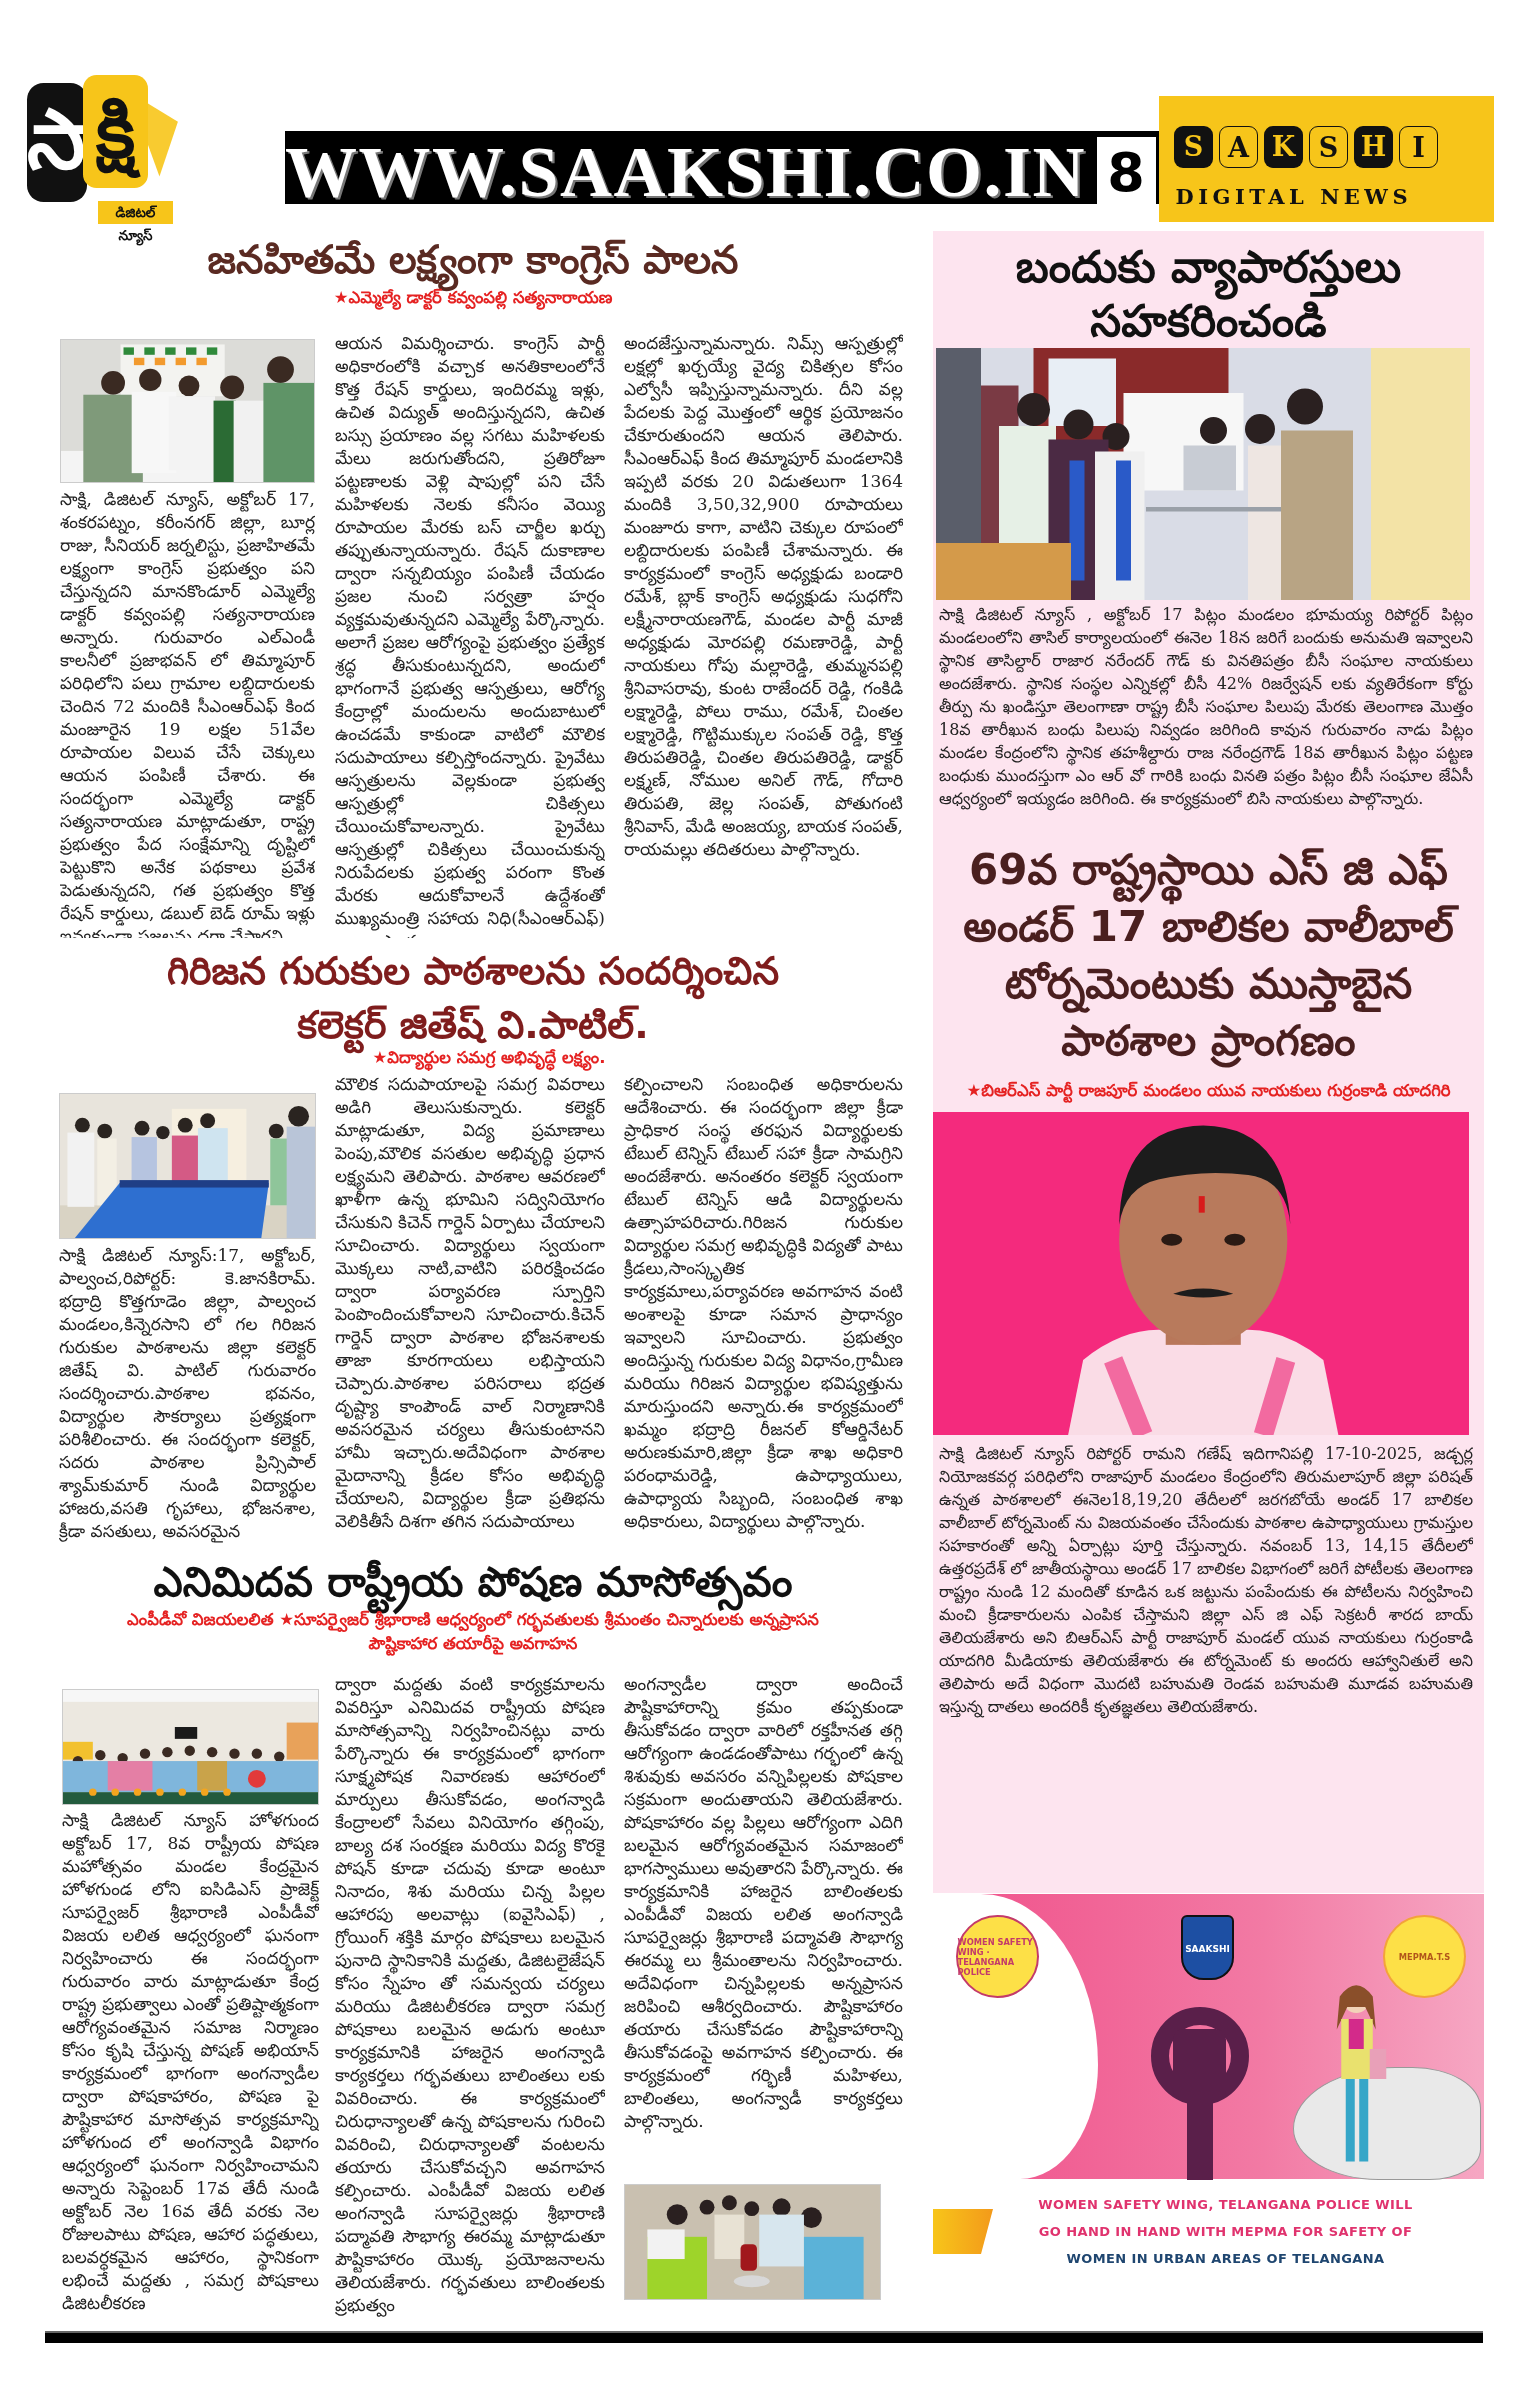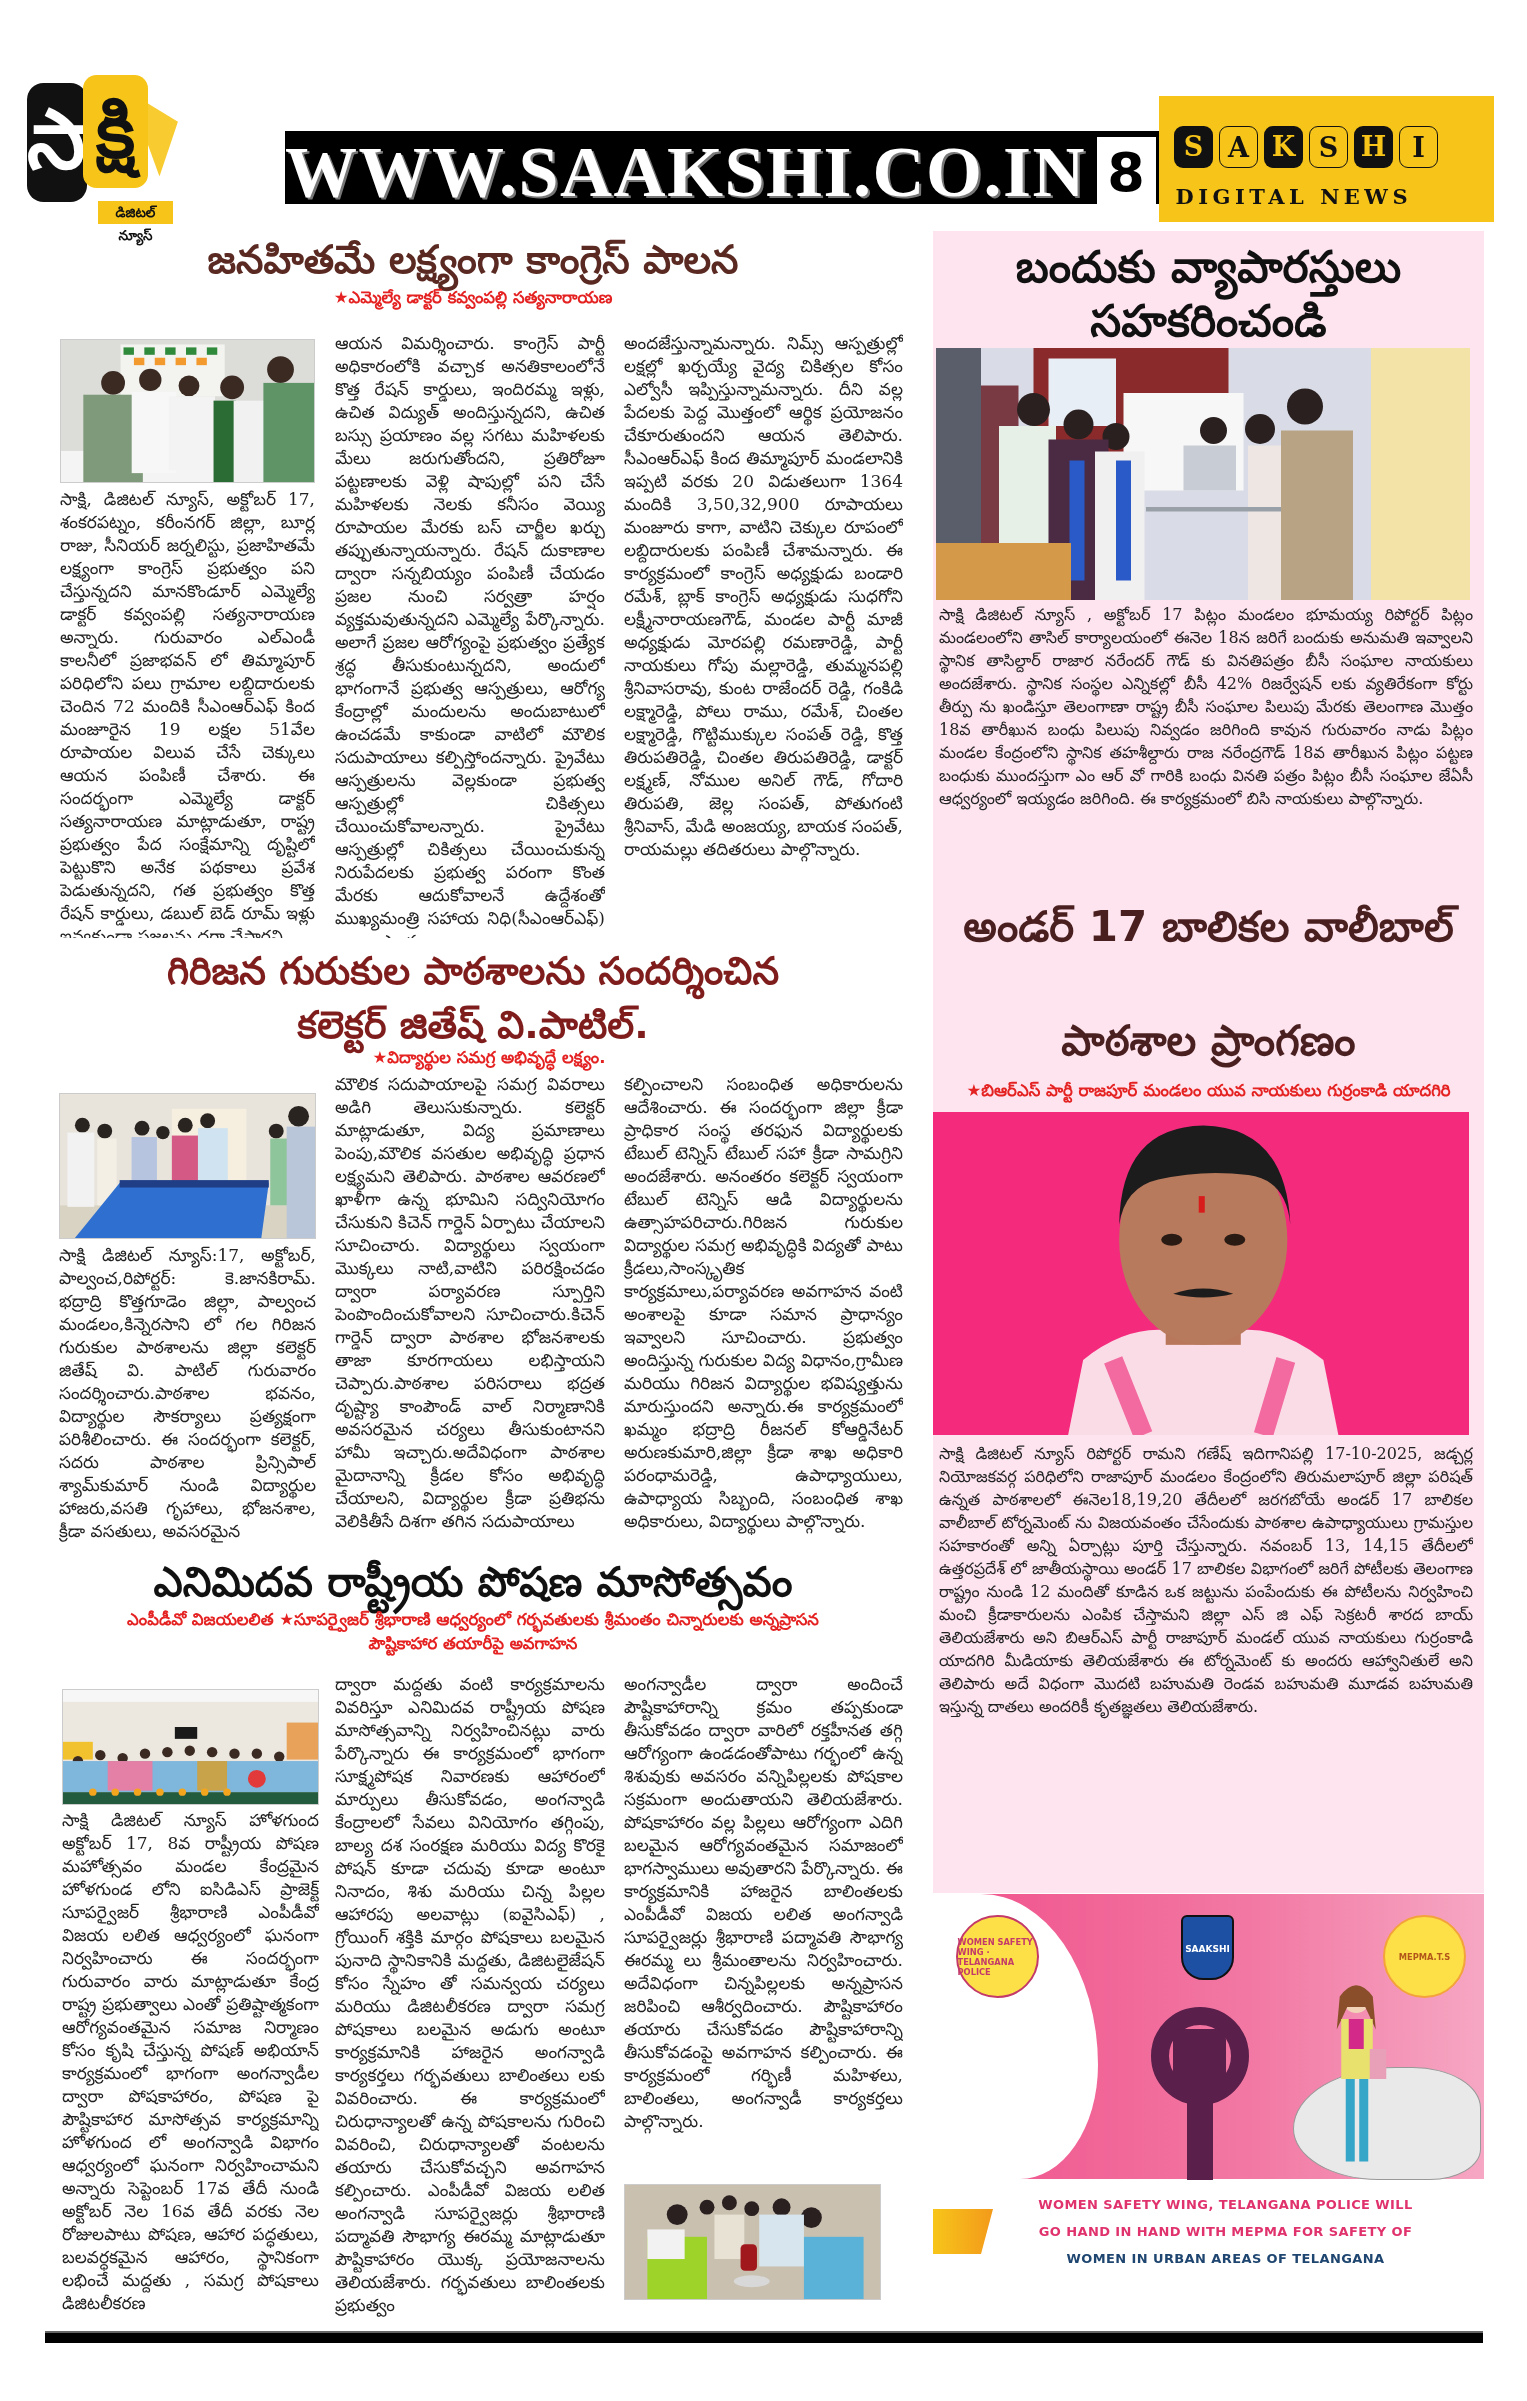--- a/index.html
+++ b/index.html
@@ -251,21 +251,23 @@
       <rect x="330" y="130" width="70" height="60" fill="#c8ccd4"></rect>
       <rect x="416" y="130" width="56" height="206" fill="#eee6e2"></rect>
       <rect x="460" y="110" width="96" height="226" fill="#b8a484"></rect>
       <rect x="0" y="260" width="180" height="76" fill="#d49a4a"></rect>
       <rect x="280" y="212" width="180" height="6" fill="#9aa0a8"></rect>
     </svg>
   </div>
 
   <div class="r-text" style="left:6px; top:372px; width:534px; height:215px;">సాక్షి డిజిటల్ న్యూస్ , అక్టోబర్ 17 పిట్లం మండలం భూమయ్య రిపోర్టర్ పిట్లం మండలంలోని తాసిల్ కార్యాలయంలో ఈనెల 18న జరిగే బందుకు అనుమతి ఇవ్వాలని స్థానిక తాసిల్దార్ రాజార నరేందర్ గౌడ్ కు వినతిపత్రం బీసీ సంఘాల నాయకులు అందజేశారు. స్థానిక సంస్థల ఎన్నికల్లో బీసీ 42% రిజర్వేషన్ లకు వ్యతిరేకంగా కోర్టు తీర్పు ను ఖండిస్తూ తెలంగాణా రాష్ట్ర బీసీ సంఘాల పిలుపు మేరకు తెలంగాణ మొత్తం 18వ తారీఖున బంధు పిలుపు నివ్వడం జరిగింది కావున గురువారం నాడు పిట్లం మండల కేంద్రంలోని స్థానిక తహశీల్దారు రాజ నరేంద్రగౌడ్ 18వ తారీఖున పిట్లం పట్టణ బంధుకు ముందస్తుగా ఎం ఆర్ వో గారికి బంధు వినతి పత్రం పిట్లం బీసీ సంఘాల జేఏసీ ఆధ్వర్యంలో ఇయ్యడం జరిగింది. ఈ కార్యక్రమంలో బిసి నాయకులు పాల్గొన్నారు.</div>
 
+  <div class="r-head r-head2" style="top:609px;">69వ రాష్ట్రస్థాయి ఎస్ జి ఎఫ్</div>
   <div class="r-head r-head2" style="top:666px;">అండర్ 17 బాలికల వాలీబాల్</div>
+  <div class="r-head r-head2" style="top:723px;">టోర్నమెంటుకు ముస్తాబైన</div>
   <div class="r-head r-head2" style="top:780px;">పాఠశాల ప్రాంగణం</div>
   <div class="sub-red" style="left:15px; top:848px; width:521px; line-height:24px;">★బిఆర్ఎస్ పార్టీ రాజపూర్ మండలం యువ నాయకులు గుర్రంకాడి యాదగిరి</div>
 
   <div class="photo" style="left:0px; top:881px; width:536px; height:323px; border:none;">
     <svg viewBox="0 0 714 430" preserveAspectRatio="none">
       <rect width="714" height="430" fill="#f42a7d"></rect>
       <path d="M180 430 L200 330 Q250 290 300 290 L420 290 Q470 290 520 330 L540 430 Z" fill="#fadce6"></path>
       <path d="M240 330 L280 430 M470 330 L440 430" stroke="#f26aa0" stroke-width="26"></path>
       <rect x="310" y="240" width="100" height="70" fill="#b8775a"></rect>
       <ellipse cx="360" cy="170" rx="112" ry="140" fill="#b87a5c"></ellipse>

